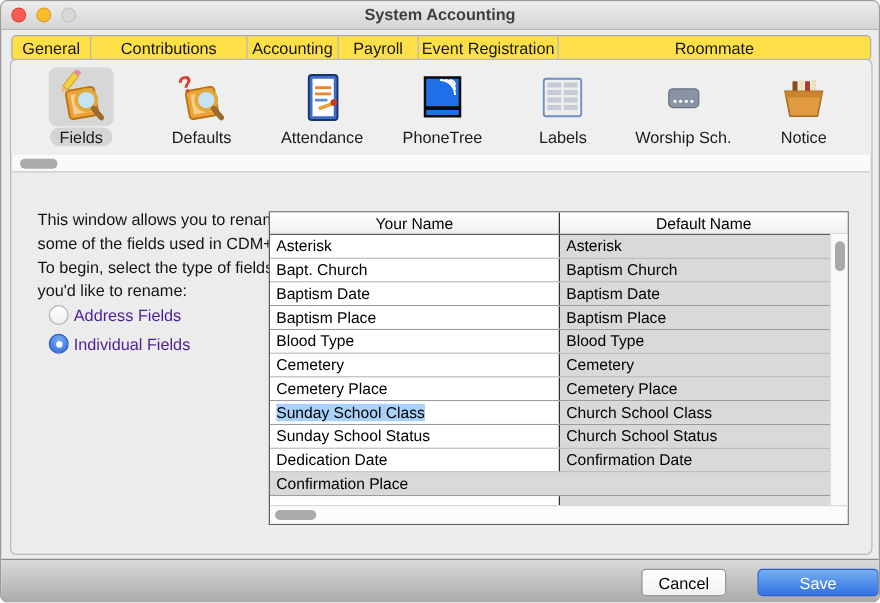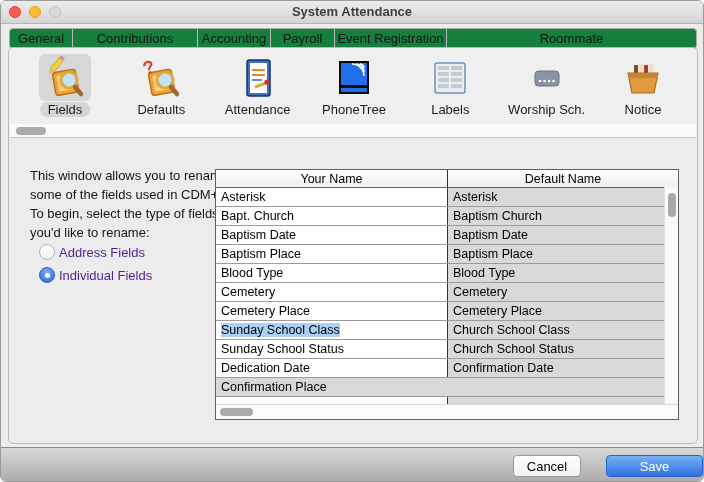--- a/index.html
+++ b/index.html
@@ -6,21 +6,21 @@
   .window{position:relative;width:704px;height:482px;background:#ECECEC;border-radius:6px;overflow:hidden;border:1px solid #9a9a9a;box-sizing:border-box;}
   
   .titlebar{position:absolute;top:0;left:0;right:0;height:22px;background:linear-gradient(#ECECEC,#D5D5D5);border-bottom:1px solid #B4B4B4;}
   .traffic{position:absolute;left:8px;top:5px;display:flex;gap:8px;}
   .light{width:12px;height:12px;border-radius:50%;box-sizing:border-box;}
   .light.close{background:#FC5B57;border:1px solid #E0443E;}
   .light.min{background:#FDBC2E;border:1px solid #DFA023;}
   .light.zoom{background:#D8D8D8;border:1px solid #C2C2C2;}
   .title{text-align:center;line-height:21px;font-size:13px;font-weight:600;color:#3F3F3F;}
   
-  .tabbar{position:absolute;top:27px;left:8px;width:688px;height:21px;display:flex;background:#15803d;border:1px solid #ACACAC;border-radius:4px;box-sizing:border-box;overflow:hidden;}
+  .tabbar{position:absolute;top:27px;left:8px;width:688px;height:21px;display:flex;background:#fde047;border:1px solid #ACACAC;border-radius:4px;box-sizing:border-box;overflow:hidden;}
   .tab{display:flex;align-items:center;justify-content:center;font-size:13px;color:#151515;border-right:1px solid #B8B8B8;box-sizing:border-box;flex:0 0 auto;}
   .tab:last-child{border-right:none;flex:1 1 auto;}
   .tab.selected{background:linear-gradient(#5FA2ED,#2F70D8);color:#06182e;border-right-color:#2E63B8;}
   
   .pane{position:absolute;top:46px;left:7px;width:690px;height:397px;border:1px solid #B9B9B9;border-radius:5px;background:#ECECEC;box-sizing:border-box;}
   
   .iconstrip{position:absolute;top:0;left:0;right:0;height:76px;background:#F0EFEF;border-radius:5px 5px 0 0;display:flex;justify-content:space-between;padding:6px 8px 0 10px;box-sizing:border-box;}
   .tool{display:flex;flex-direction:column;align-items:center;width:92px;}
   .tool-icon{width:52px;height:47px;display:flex;align-items:center;justify-content:center;border-radius:6px;}
   .tool.selected .tool-icon{background:#D8D7D7;}
@@ -62,21 +62,21 @@
 <body>
 
 <div class="window">
 
   <div class="titlebar">
     <div class="traffic">
       <div class="light close"></div>
       <div class="light min"></div>
       <div class="light zoom"></div>
     </div>
-    <div class="title">System Attendance</div>
+    <div class="title">System Accounting</div>
   </div>
 
   <div class="tabbar">
     <div class="tab" style="width:63px">General</div>
     <div class="tab" style="width:125px">Contributions</div>
     <div class="tab" style="width:73px">Accounting</div>
     <div class="tab" style="width:64px">Payroll</div>
     <div class="tab" style="width:112px">Event Registration</div>
     <div class="tab">Roommate</div>
   </div>

